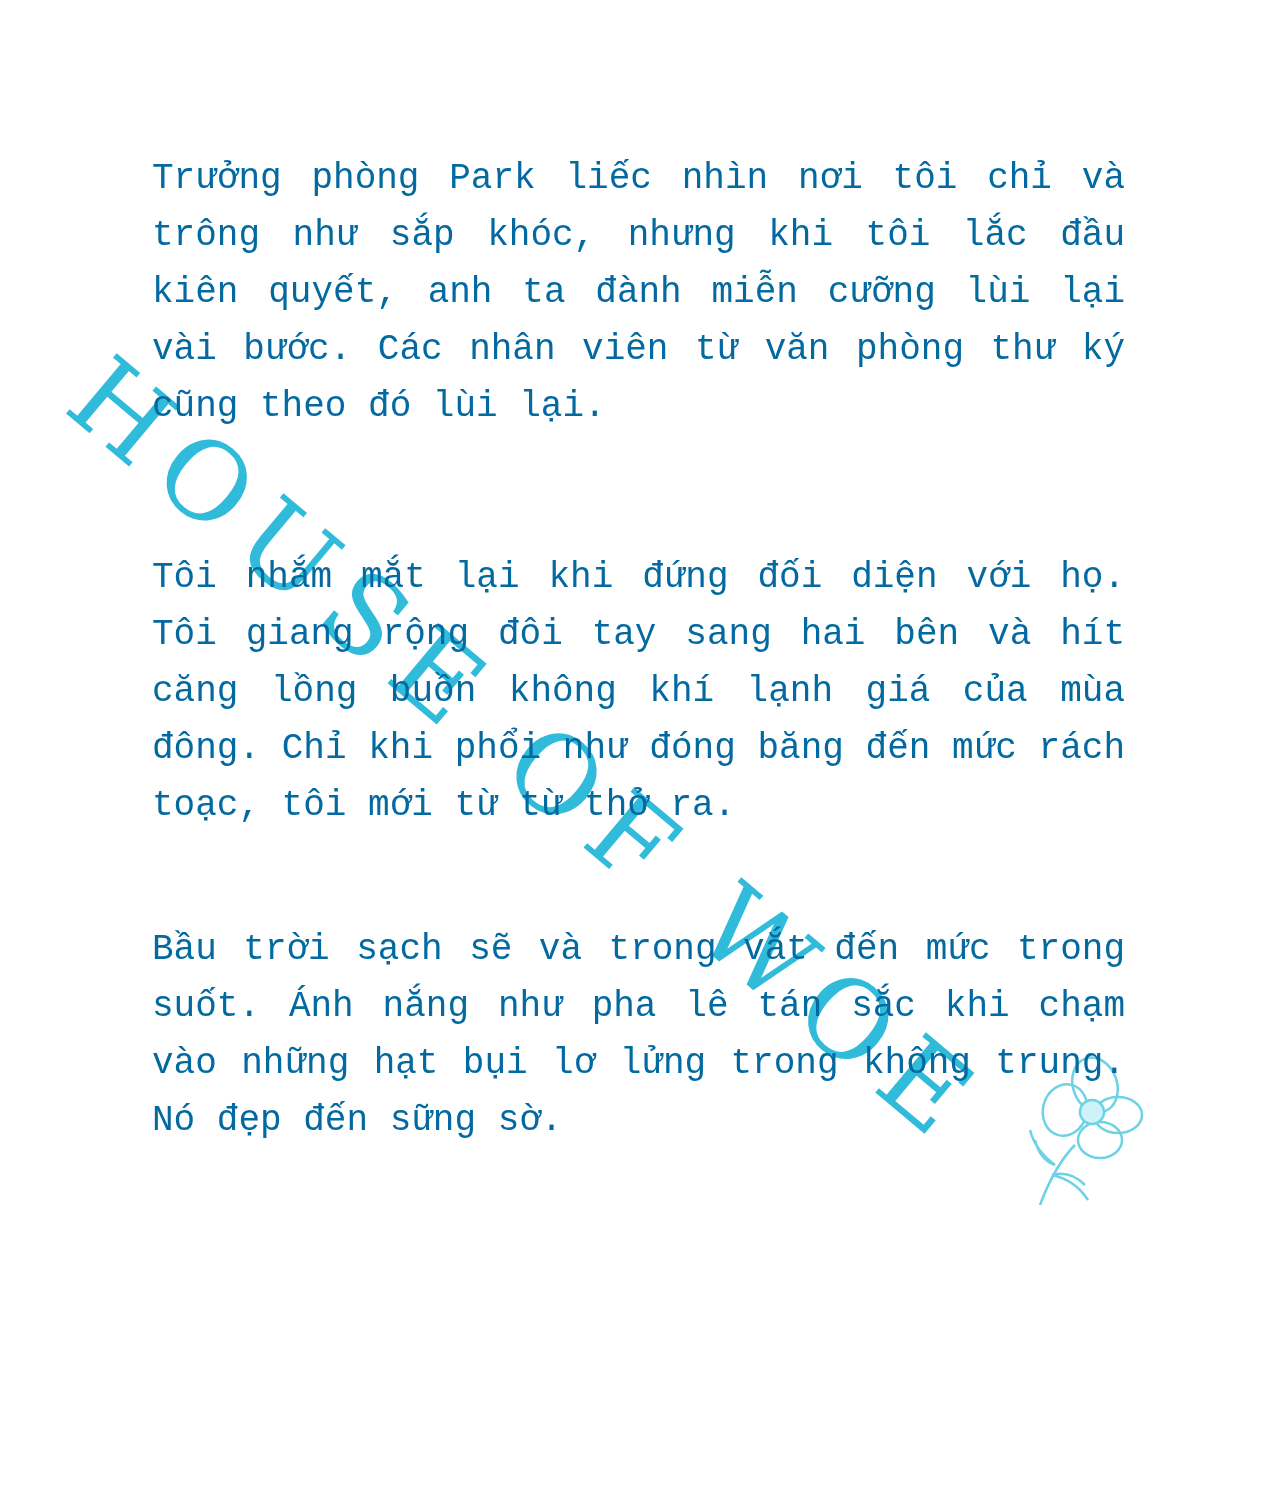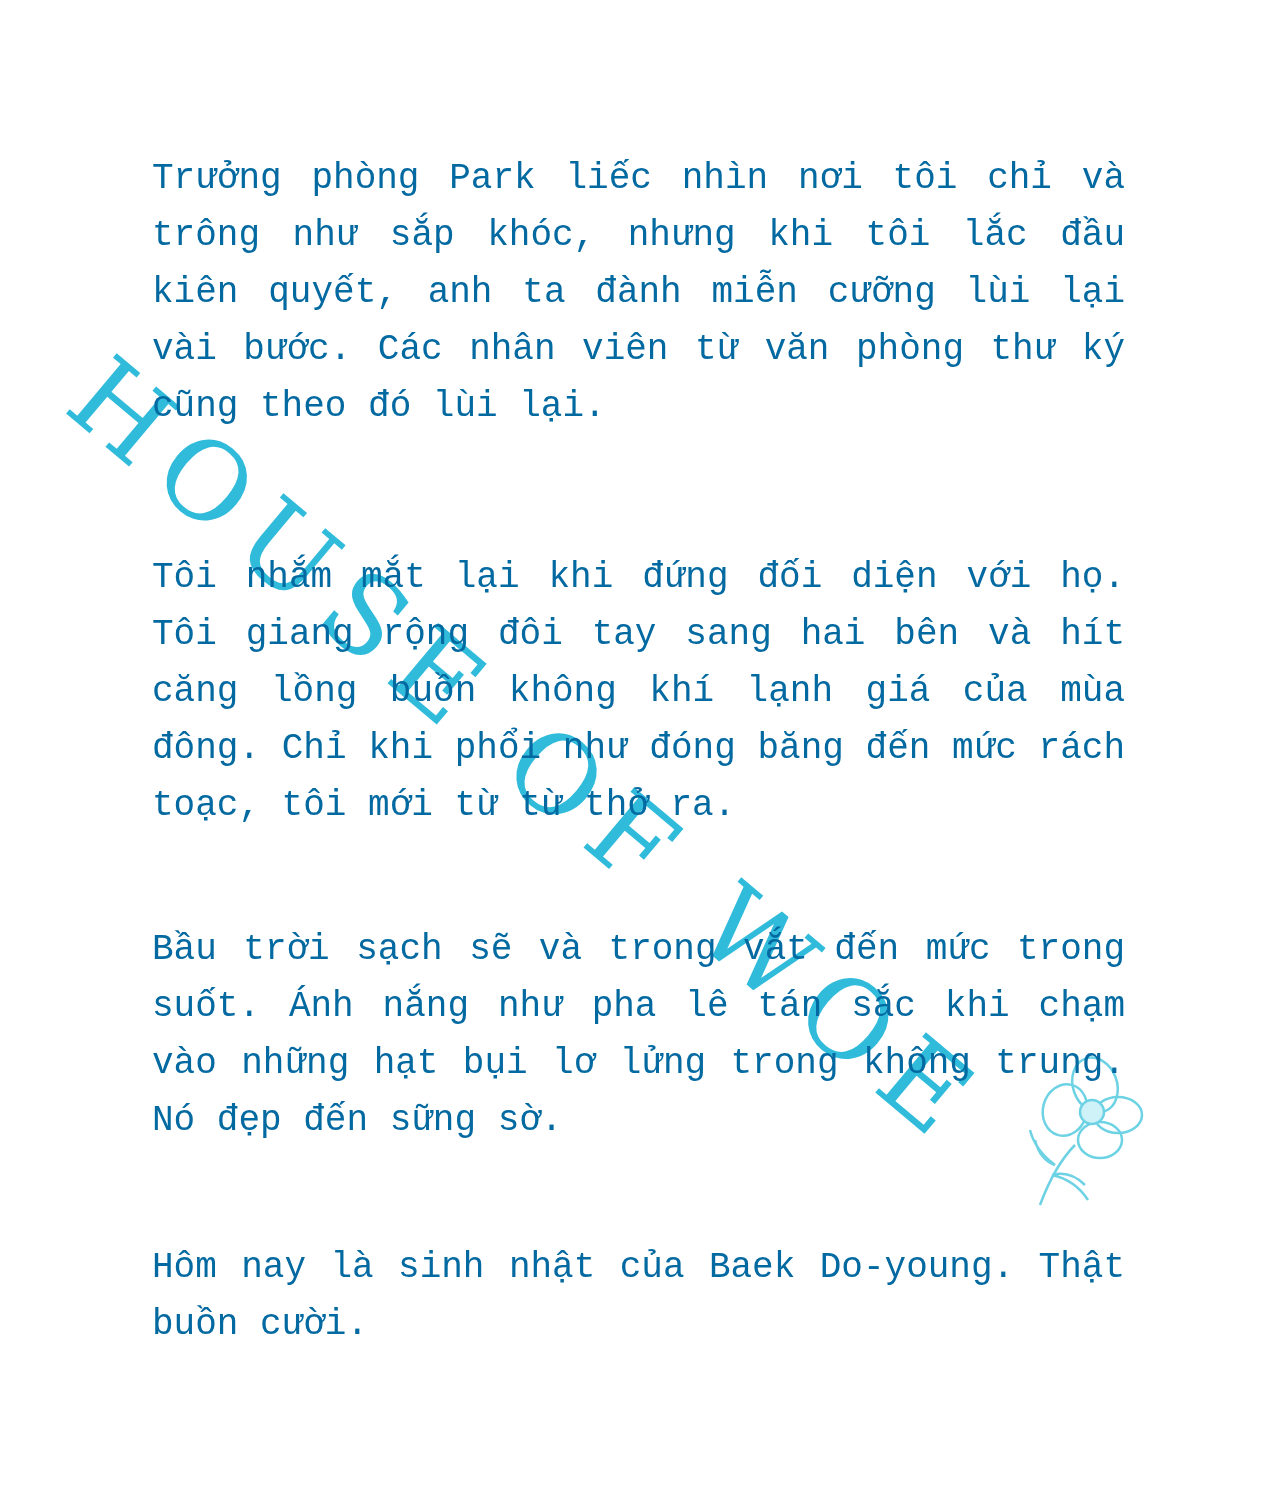--- a/index.html
+++ b/index.html
@@ -45,16 +45,15 @@
       <path d="M75 105 Q55 125 40 165"></path>
       <path d="M55 125 Q35 110 30 90 M55 125 Q40 120 35 100"></path>
       <path d="M52 135 Q75 140 88 160 M52 135 Q70 130 85 145"></path>
     </g>
   </svg>
 
   <div class="content">
     <p class="p1">Trưởng phòng Park liếc nhìn nơi tôi chỉ và trông như sắp khóc, nhưng khi tôi lắc đầu kiên quyết, anh ta đành miễn cưỡng lùi lại vài bước. Các nhân viên từ văn phòng thư ký cũng theo đó lùi lại.</p>
     <p class="p3">Tôi nhắm mắt lại khi đứng đối diện với họ. Tôi giang rộng đôi tay sang hai bên và hít căng lồng buồn không khí lạnh giá của mùa đông. Chỉ khi phổi như đóng băng đến mức rách toạc, tôi mới từ từ thở ra.</p>
     <p class="p4">Bầu trời sạch sẽ và trong vắt đến mức trong suốt. Ánh nắng như pha lê tán sắc khi chạm vào những hạt bụi lơ lửng trong không trung. Nó đẹp đến sững sờ.</p>
-    <p class="p5">Hôm nay là sinh nhật của Baek Do-young. Thật buồn cười.</p>
   </div>
 
 </div>
 
 </body></html>

